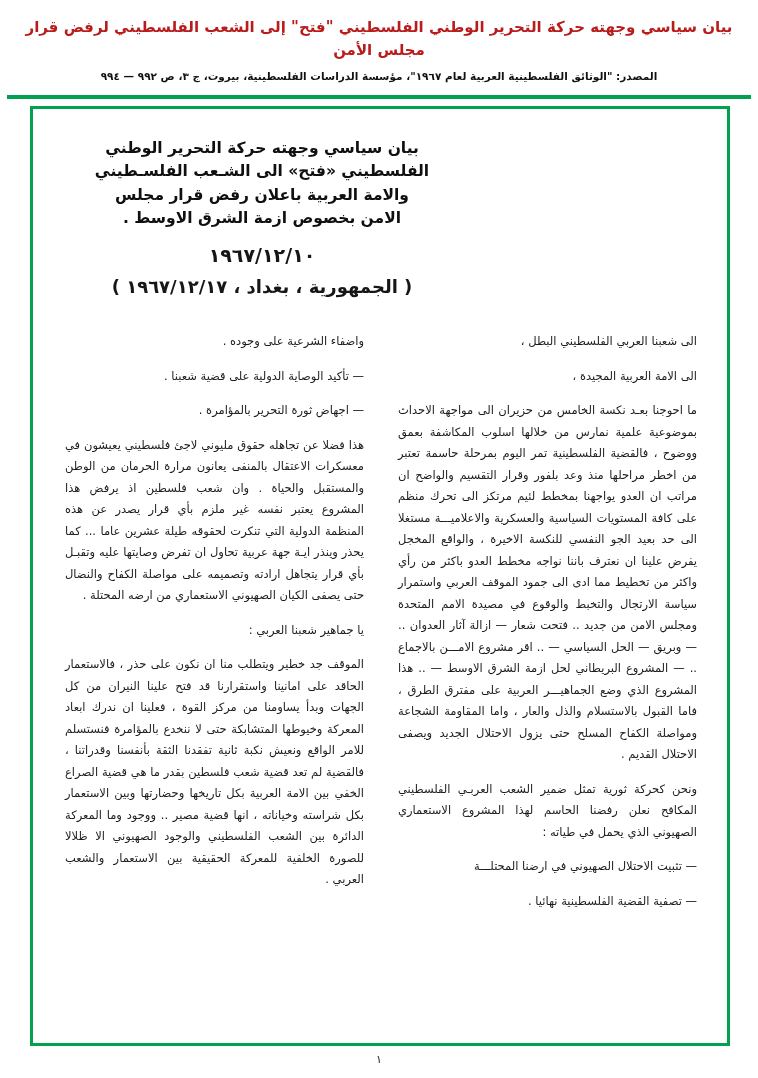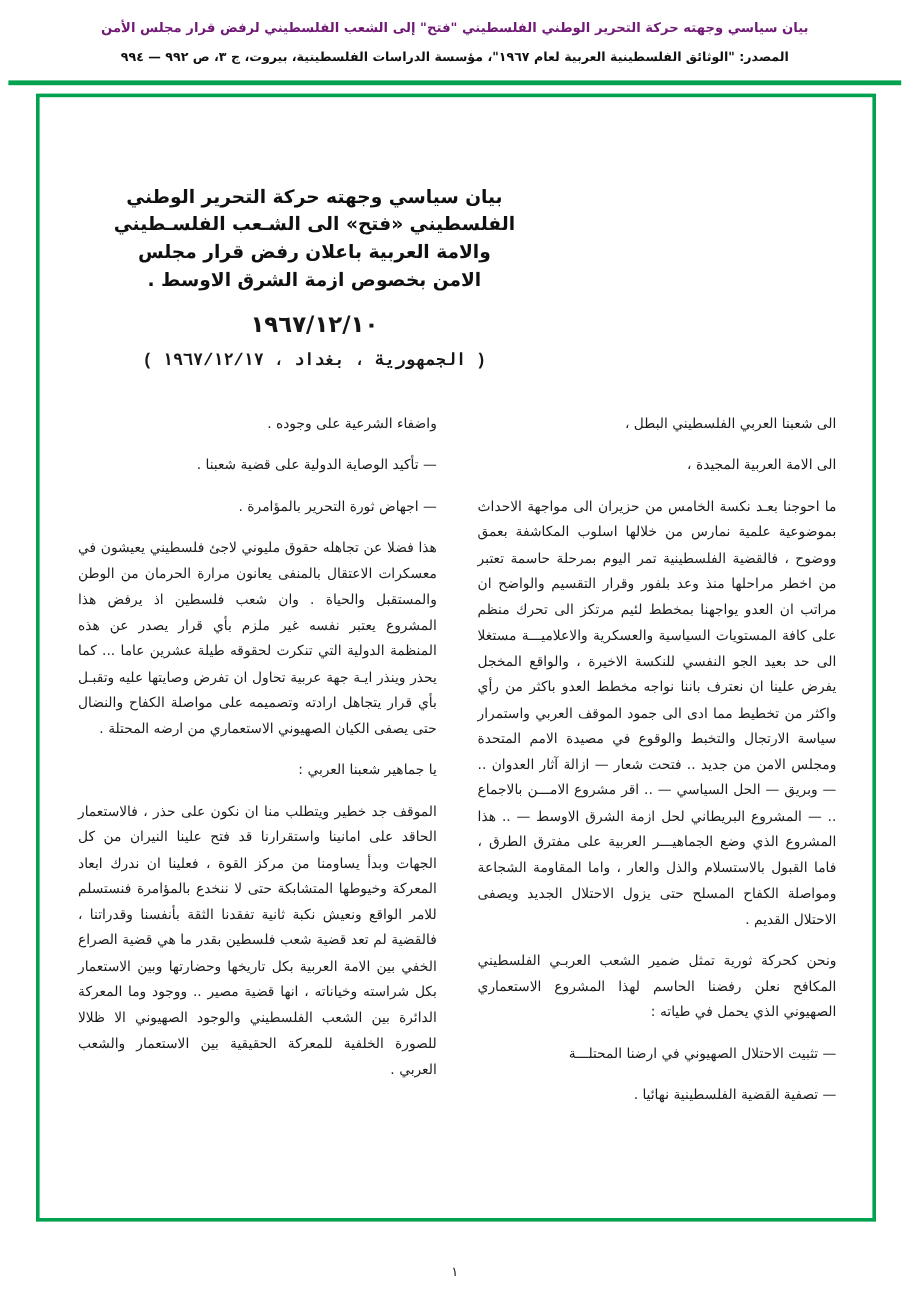--- a/index.html
+++ b/index.html
@@ -16,23 +16,23 @@
     color: #161616;
   }
   
   .header {
     direction: rtl;
     text-align: center;
     padding: 16px 14px 4px 14px;
   }
   .header-title {
     font-weight: bold;
-    font-size: 11px;
+    font-size: 15px;
     line-height: 1.5;
-    color: #701a75;
+    color: #b91c1c;
   }
   .header-source {
     font-weight: bold;
     font-size: 10.5px;
     margin-top: 9px;
     color: #111;
   }
   .top-rule {
     height: 4px;
     background: var(--green);
@@ -43,44 +43,43 @@
     margin: 7px 28px 0 30px;
     height: 934px;
     border: 3px solid var(--green);
     background: #ffffff;
     position: relative;
     overflow: hidden;
     direction: rtl;
   }
   .title-area {
     width: 350px;
-    margin: 72px 290px 0 auto; 
+    margin: 28px 290px 0 auto; 
     text-align: center;
     direction: rtl;
   }
   .title-area p {
     margin: 0;
   }
   .title-line {
     font-weight: bold;
     font-size: 15.5px;
     line-height: 1.5;
     color: #101010;
   }
   .date-line {
     font-weight: bold;
     font-size: 19px;
     margin-top: 14px;
     letter-spacing: 1px;
   }
   .attribution-line {
     font-weight: bold;
-    font-size: 14px;
+    font-size: 18px;
     margin-top: 10px;
-    font-family: Liberation Mono, monospace;
   }
   
   .columns {
     display: flex;
     direction: rtl;
     gap: 34px;
     padding: 34px 30px 0 32px;
   }
   .column {
     flex: 1 1 0;

